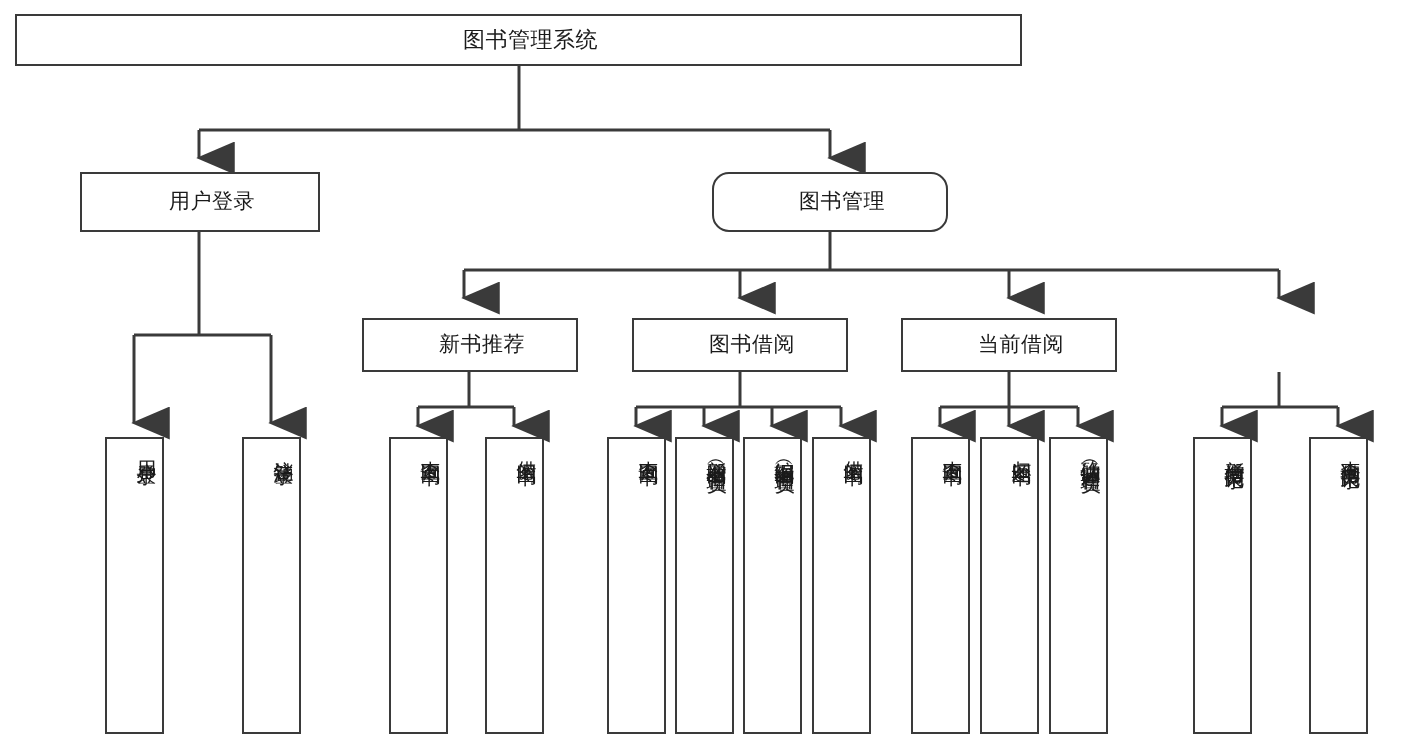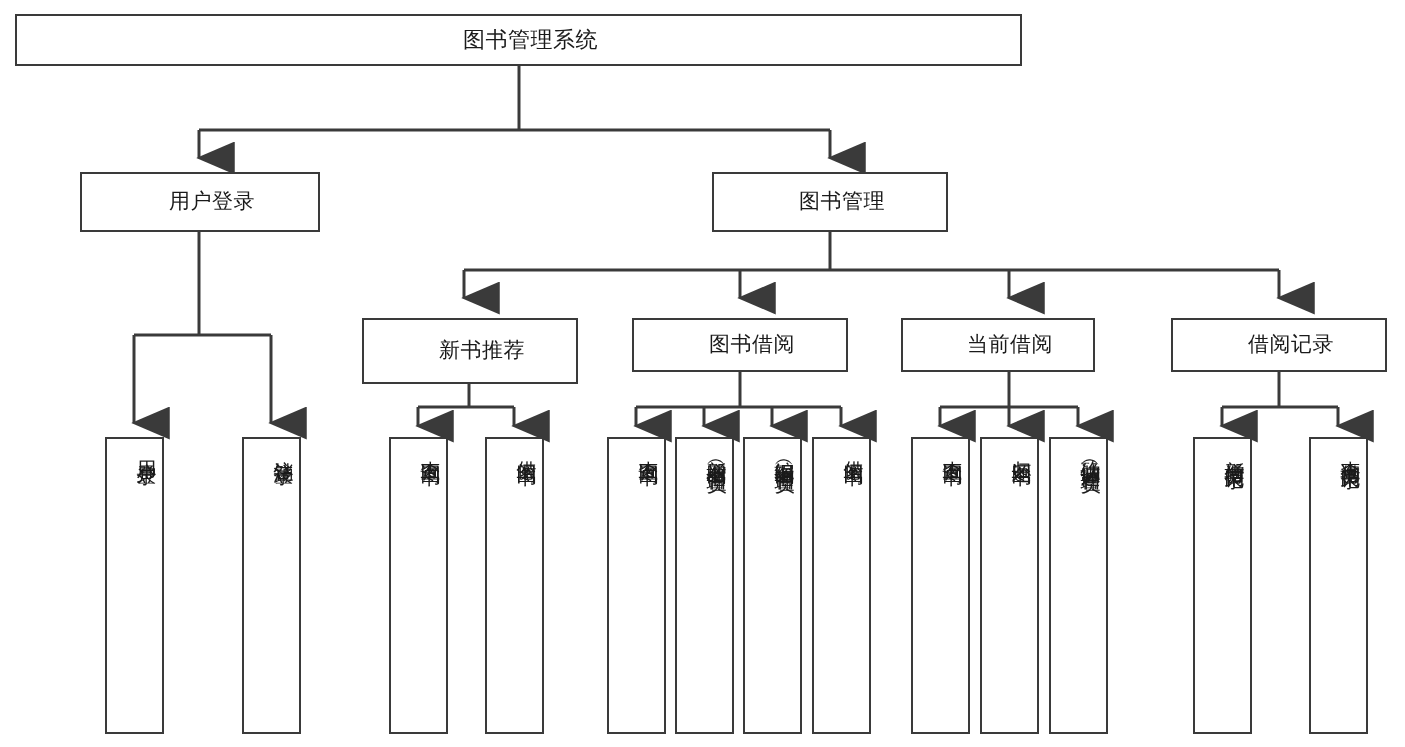--- a/index.html
+++ b/index.html
@@ -128,39 +128,36 @@
   </svg>
 
   <div class="node node-h node-root" style="left:15px; top:14px; width:1007px; height:52px;">
     <span>图书管理系统</span>
   </div>
 
   <div class="node node-h" style="left:80px; top:172px; width:240px; height:60px;">
     <span>用户登录</span>
   </div>
 
-  <div class="node node-h" style="left:712px; top:172px; width:236px; height:60px;">
+  <div class="node node-h" style="left:712px; top:172px; width:236px; height:60px;border-radius:17px;">
     <span>图书管理</span>
   </div>
 
-  <div class="node node-h" style="left:362px; top:318px; width:216px; height:66px;">
+  <div class="node node-h" style="left:362px; top:318px; width:216px; height:54px;">
     <span>新书推荐</span>
   </div>
 
   <div class="node node-h" style="left:632px; top:318px; width:216px; height:54px;">
     <span>图书借阅</span>
   </div>
 
-  <div class="node node-h" style="left:901px; top:318px; width:194px; height:54px;">
+  <div class="node node-h" style="left:901px; top:318px; width:216px; height:54px;">
     <span>当前借阅</span>
   </div>
 
-  <div class="node node-h" style="left:1171px; top:318px; width:216px; height:54px;">
-    <span>借阅记录</span>
-  </div>
 
   <div class="node node-v" style="left:105px; top:437px; width:59px; height:297px;">
     <span class="vtext">用户登录</span>
   </div>
 
   <div class="node node-v" style="left:242px; top:437px; width:59px; height:297px;">
     <span class="vtext">注销登录</span>
   </div>
 
   <div class="node node-v" style="left:389px; top:437px; width:59px; height:297px;">

